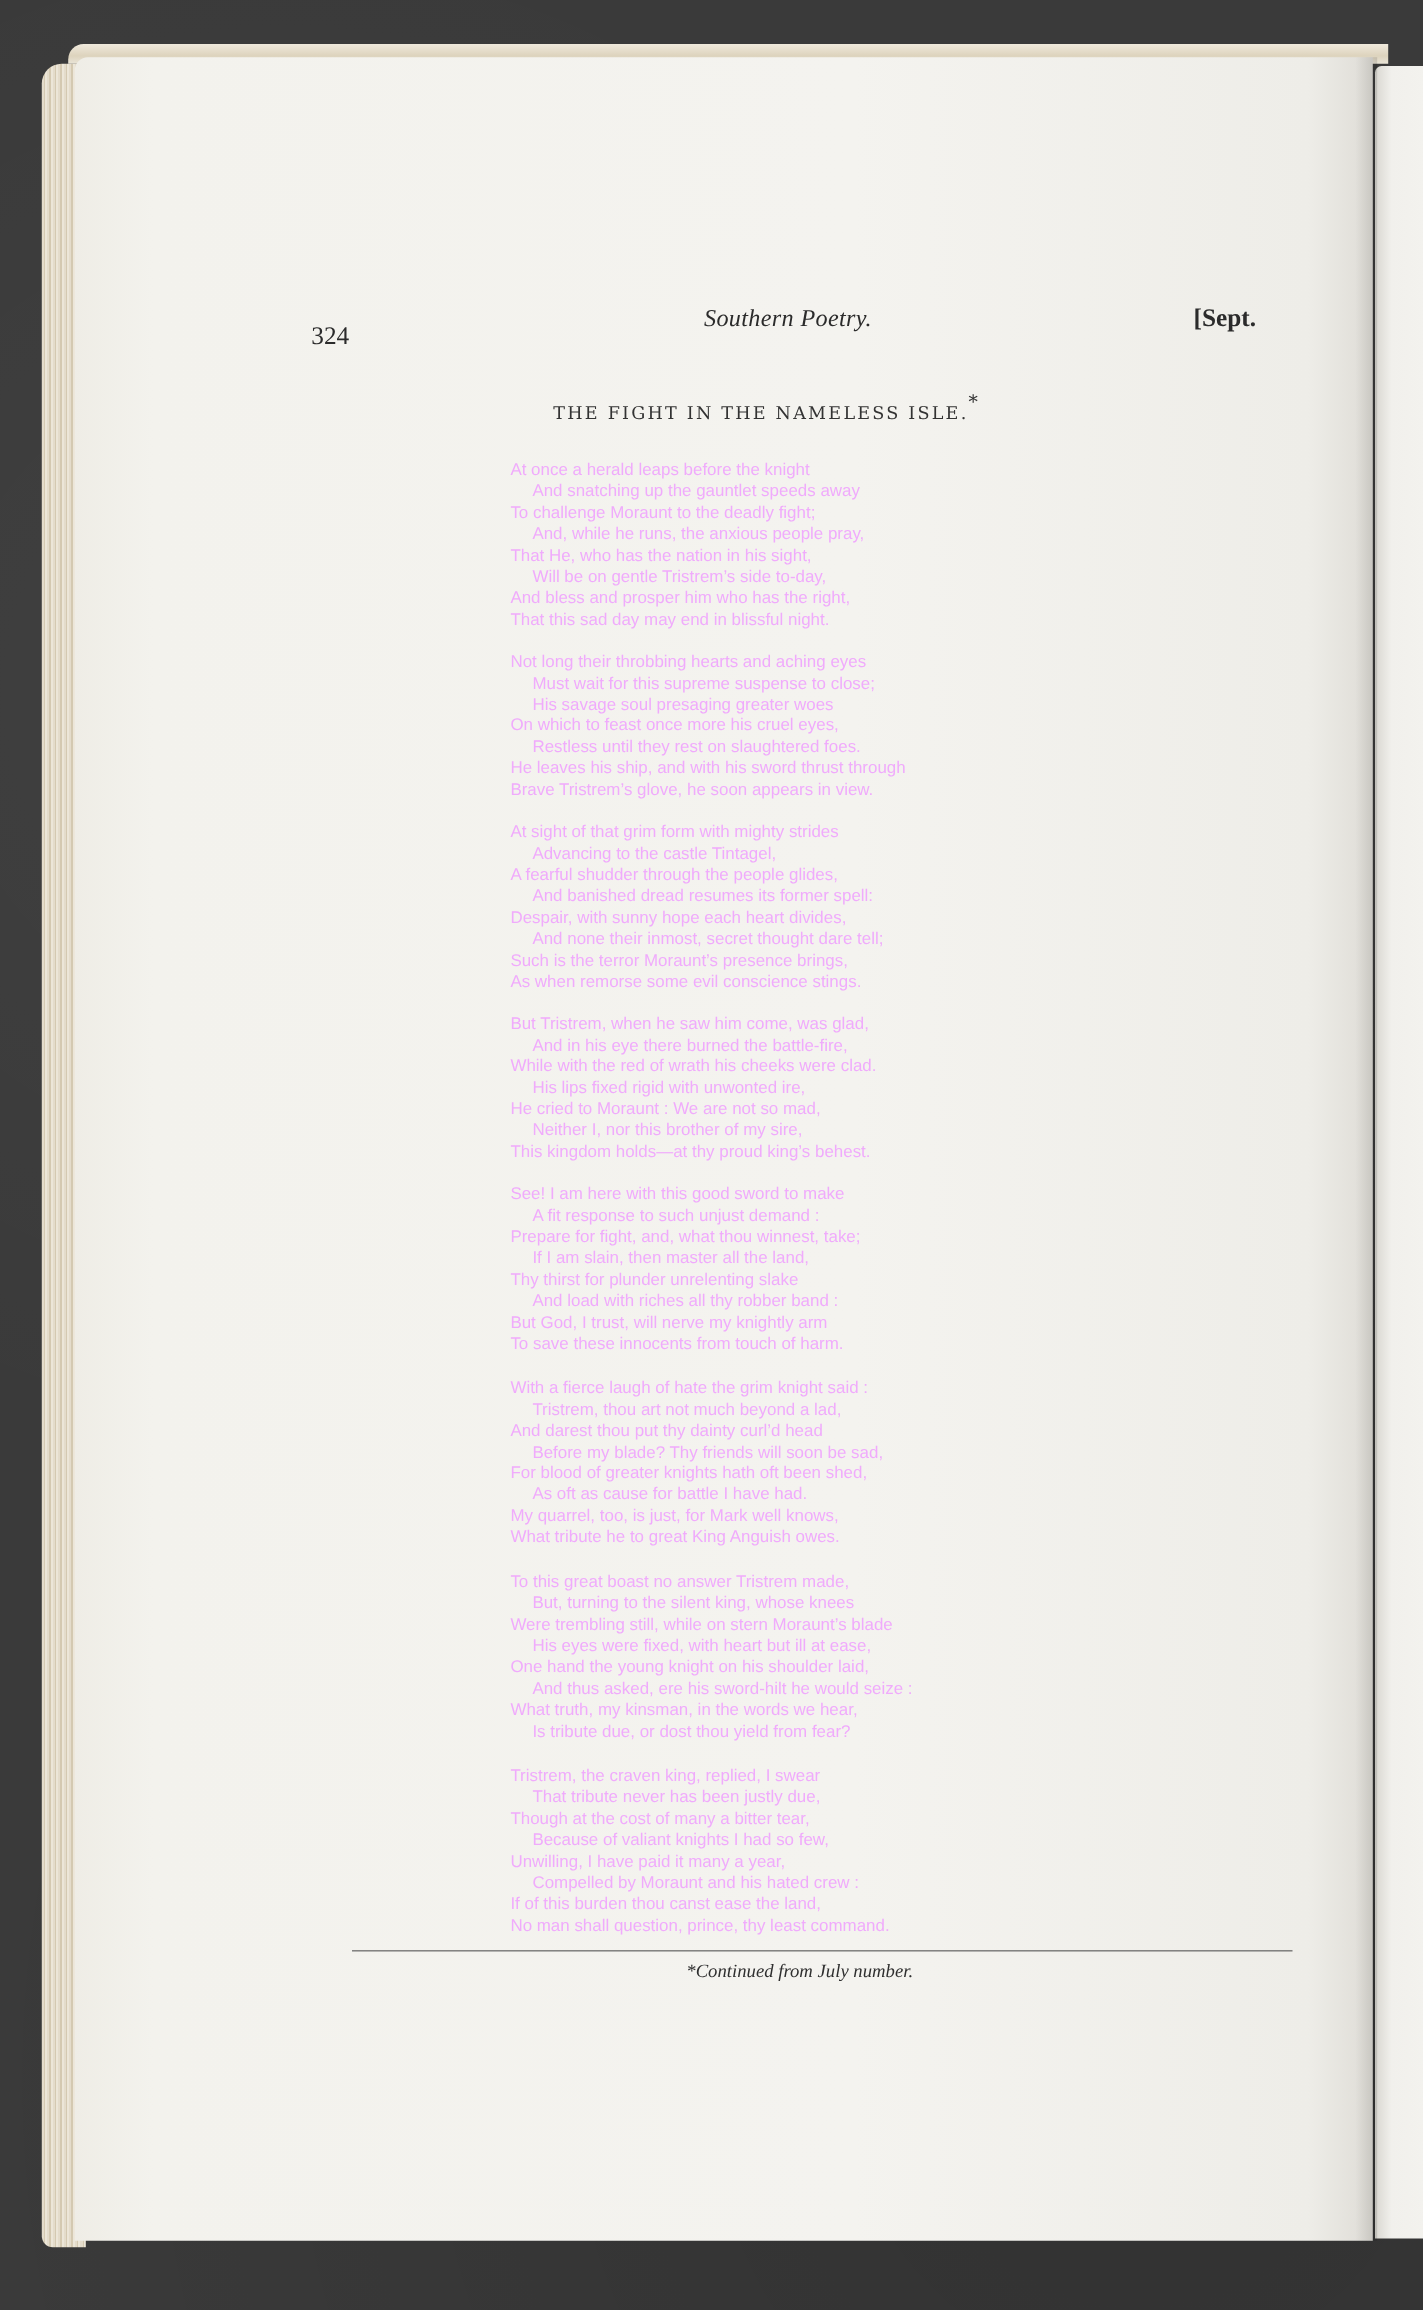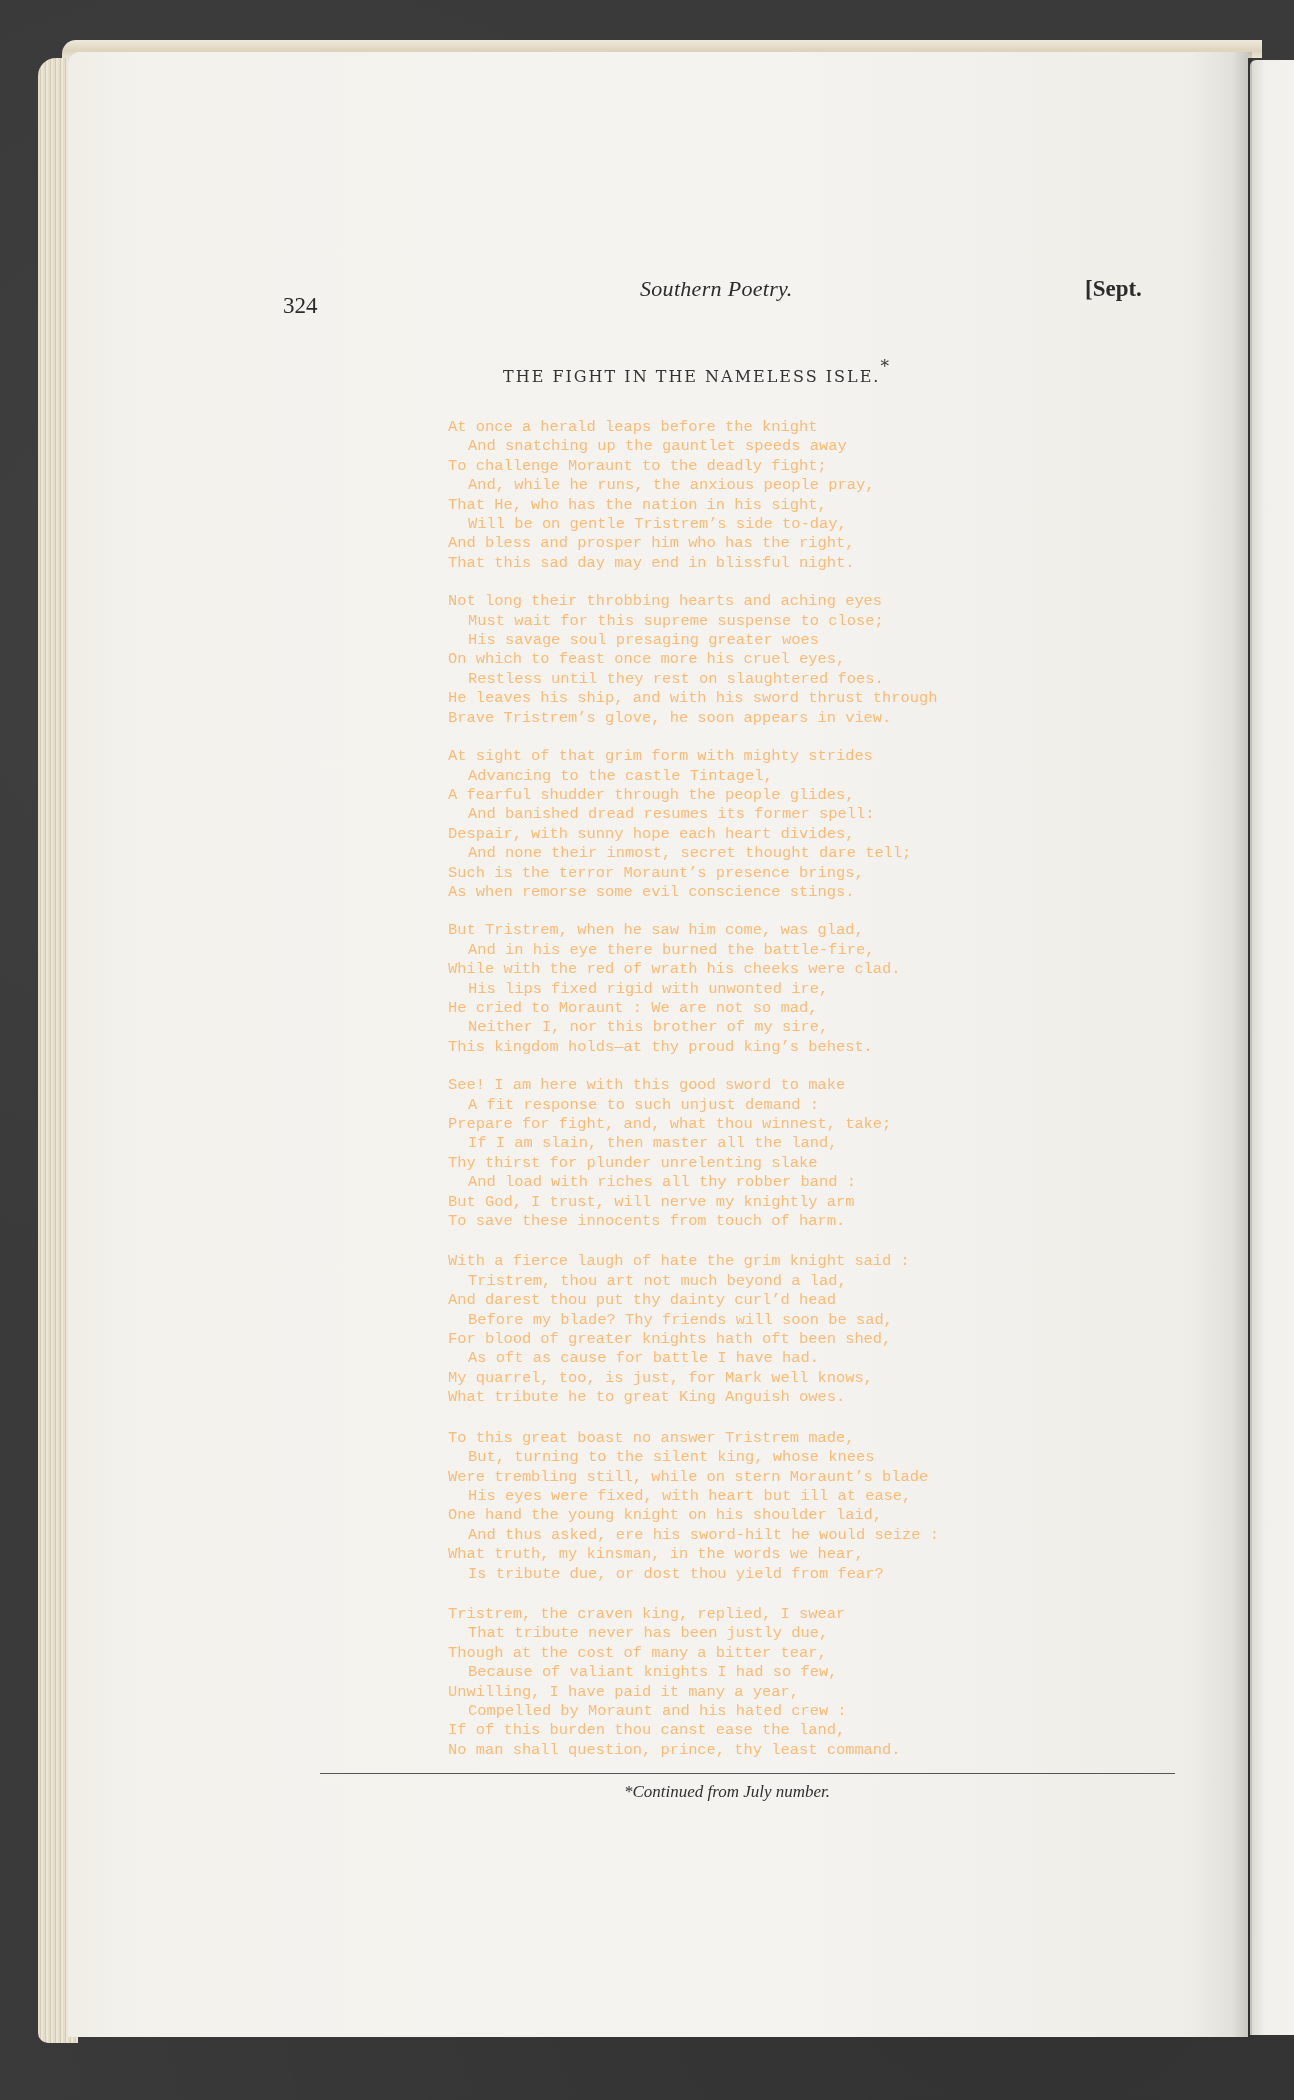--- a/index.html
+++ b/index.html
@@ -48,23 +48,23 @@
   .running-title { left:640px; top:276px; font-size:22px; font-style:italic; font-family:"Liberation Serif", serif; letter-spacing:0.3px; }
   .running-month { left:1060px; top:276px; font-size:23px; font-weight:bold; font-family:Liberation Serif, serif;margin-left:25px; }
   .poem-title {
     position:absolute; left:503px; top:360px;
     font-size:16px; letter-spacing:2px; color:#333;
     font-family:"DejaVu Serif", serif;
     text-align:center;
   }
   .poem-title sup { font-size:17px; position:relative; top:-4px; letter-spacing:0; }
   .poem {
-    position:absolute; left:448px; top:418px; width:640px;
-    font-family:Liberation Mono, monospace; font-size:15.4px;
-    color:#fdba74; line-height:19.4px;
+    position:absolute; left:464px; top:418px; width:640px;
+    font-family:Liberation Sans, sans-serif; font-size:15.4px;
+    color:#f0abfc; line-height:19.4px;
   }
   .stanza { margin-bottom:19px; }
   .stanza:nth-child(5), .stanza:nth-child(6), .stanza:nth-child(7), .stanza:nth-child(8) { margin-bottom:21px; }
   .line { white-space:pre; }
   .line.indent { padding-left:20px; }
   .footnote-rule {
     position:absolute; left:320px; top:1773px; width:855px; height:0;
     border-top:1.5px solid #555;
   }
   .footnote {

